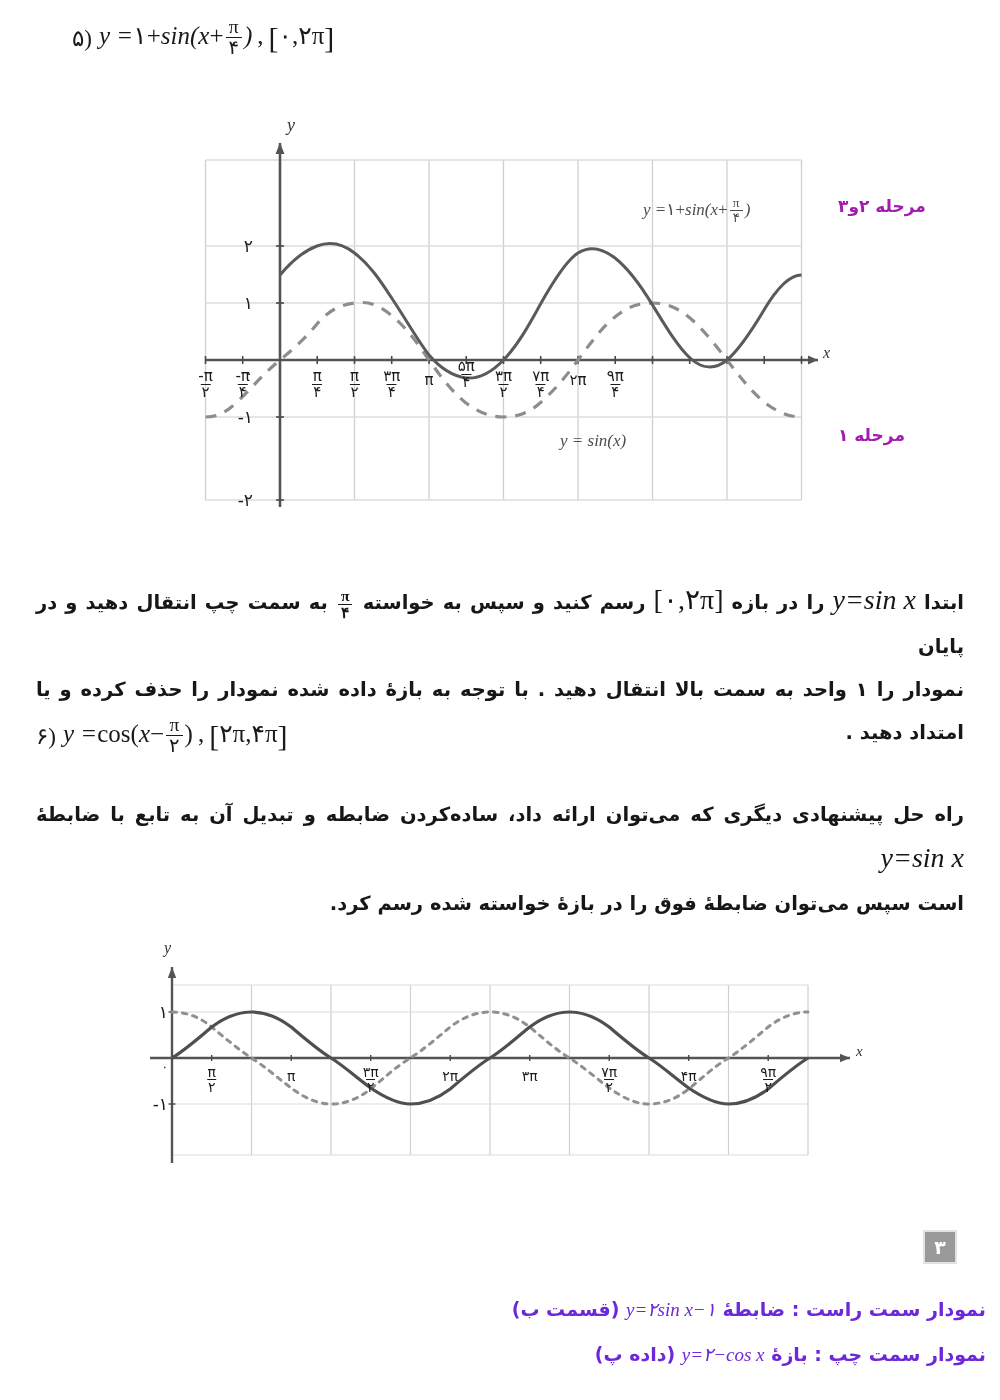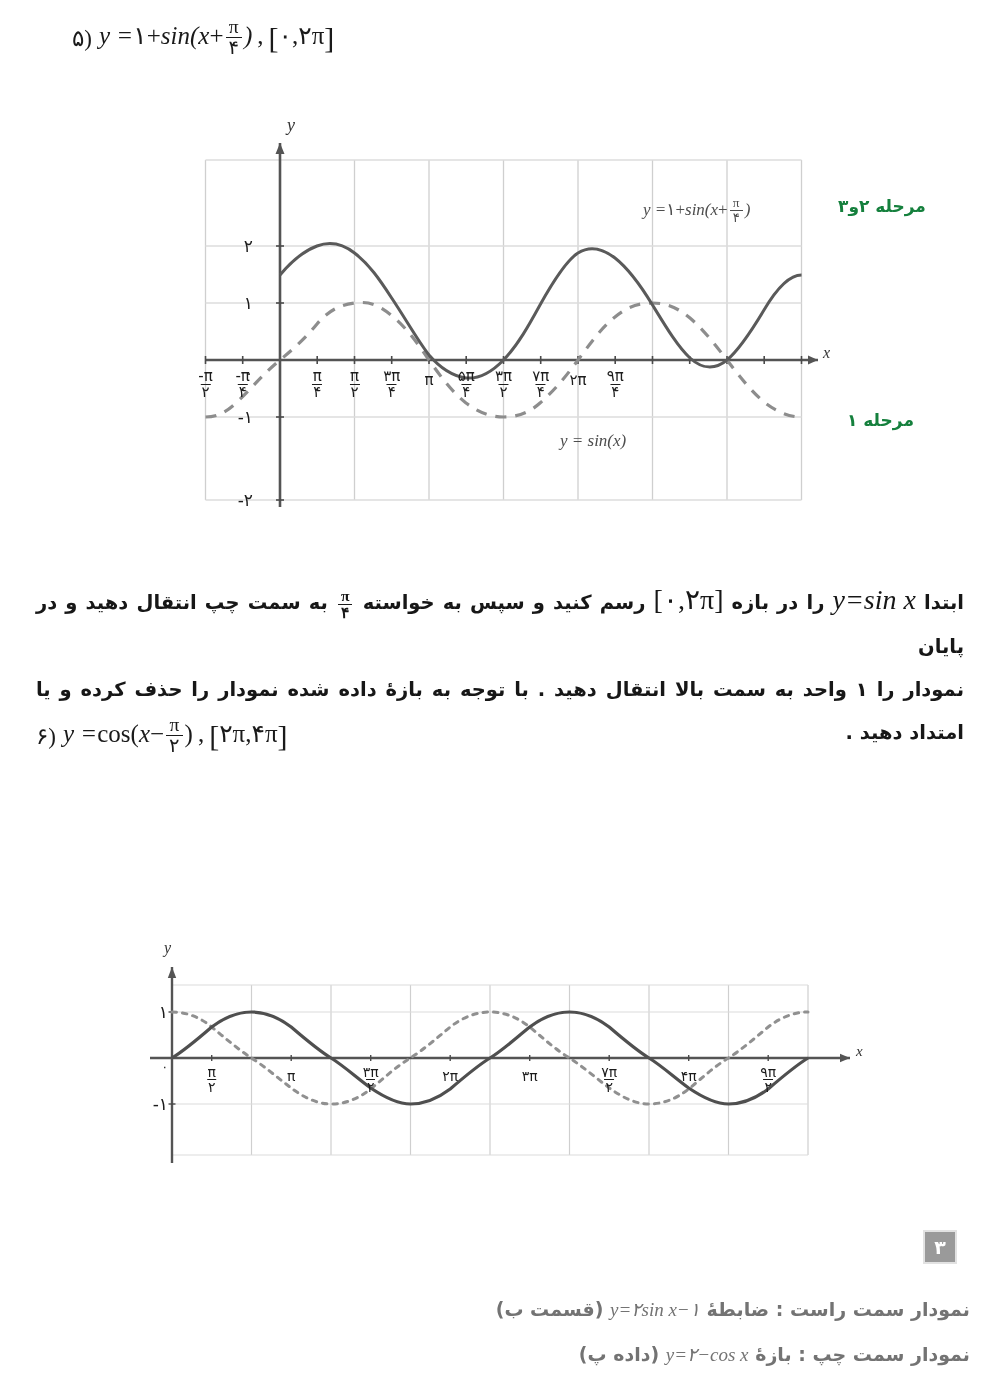--- a/index.html
+++ b/index.html
@@ -88,21 +88,21 @@
   }
 
   
   .graph-wrap { position: absolute; }
   .graph-label {
     position: absolute;
     direction: rtl;
     font-family: "DejaVu Sans", sans-serif;
     font-weight: bold;
     font-size: 17px;
-    color: #15803d;
+    color: #a21caf;
     white-space: nowrap;
   }
   .curve-label {
     position: absolute;
     font-family: "Liberation Serif", serif;
     font-style: italic;
     color: #4d4d4d;
     white-space: nowrap;
     direction: ltr;
   }
@@ -150,23 +150,23 @@
     font-size: 19px;
     box-shadow: 0 0 0 2px #e2e2e2;
   }
 
   .footer-line {
     position: absolute;
     direction: rtl;
     font-family: "DejaVu Sans", sans-serif;
     font-weight: bold;
     font-size: 19px;
-    color: #737373;
+    color: #6d28d9;
     white-space: nowrap;
-    right: 30px;
+    right: 14px;
     text-align: right;
   }
   .footer-line .inl {
     font-family: "Liberation Serif", serif;
     font-style: italic;
     font-weight: normal;
     direction: ltr;
     display: inline-block;
   }
 </style>
@@ -305,21 +305,21 @@
           <span class="d">۲</span>
         </span>
     </div>
     <div class="tick-label" style="left:216.7px; top:254px; font-size:15px;">
       <span class="fr">
           <span>۳π</span>
           <span class="d">۴</span>
         </span>
     </div>
     <div class="tick-label" style="left:254px; top:258px; font-size:15px;">π</div>
-    <div class="tick-label" style="left:291.2px; top:254px; font-size:15px;">
+    <div class="tick-label" style="left:291.2px; top:244px; font-size:15px;">
       <span class="fr">
           <span>۵π</span>
           <span class="d">۴</span>
         </span>
     </div>
     <div class="tick-label" style="left:328.5px; top:254px; font-size:15px;">
       <span class="fr">
           <span>۳π</span>
           <span class="d">۲</span>
         </span>
@@ -346,21 +346,21 @@
     <div class="curve-label" style="left:468px; top:82px; font-size:17px;">
       <span>y =</span><span class="math-up" style="font-style:normal">۱</span><span style="font-style:normal">+</span><span>sin(</span><span>x</span><span style="font-style:normal">+</span><span class="frac sm" style="font-style:normal">
           <span class="num">π</span>
           <span class="den" style="border-color:#4d4d4d">۴</span>
         </span><span>)</span>
     </div>
     <div class="curve-label" style="left:385px; top:316px; font-size:17px;">y = sin(x)</div>
   </div>
 
   <div class="graph-label" style="left:838px; top:196px;">مرحله ۲و۳</div>
-  <div class="graph-label" style="left:838px; top:410px;margin-left:9px;">مرحله ۱</div>
+  <div class="graph-label" style="left:838px; top:425px;">مرحله ۱</div>
 
   <div class="para" style="left:36px; top:578px; width:928px;">
     <div>
       <span>ابتدا</span>
       <span class="inl"><span>y=sin x</span></span>
       <span>را در بازه</span>
       <span class="inl" style="font-style:normal">[۰,۲π]</span>
       <span>رسم کنید و سپس به خواسته</span>
       <span class="inlfrac"><span class="frac sm">
             <span class="num">π</span>
@@ -374,20 +374,27 @@
   <div class="item" style="left:36px; top:716px;">
     <span class="item-num">۶)</span>
     <span class="formula">
       <span>y =</span><span class="math-up">cos(</span><span>x</span><span class="math-up">−</span><span class="frac sm math-up">
           <span class="num">π</span>
           <span class="den">۲</span>
         </span><span class="math-up">)</span><span class="math-up" style="padding:0 5px">,</span><span class="math-up" style="font-size:30px;vertical-align:middle">[</span><span class="math-up">۲π,</span><span class="math-up">۴π</span><span class="math-up" style="font-size:30px;vertical-align:middle">]</span>
     </span>
   </div>
 
+  <div class="para" style="left:36px; top:793px; width:928px;">
+    <div>
+      <span>راه حل پیشنهادی دیگری که می‌توان ارائه داد، ساده‌کردن ضابطه و تبدیل آن به تابع با ضابطهٔ</span>
+      <span class="inl">y=sin x</span>
+    </div>
+    <div>است سپس می‌توان ضابطهٔ فوق را در بازهٔ خواسته شده رسم کرد.</div>
+  </div>
 
   <div class="graph-wrap" style="left:150px; top:945px; width:730px; height:220px;">
     <svg width="730" height="220" viewBox="0 0 730 220">
 
       <g stroke="#cfcfcf" stroke-width="1.2" fill="none">
         <line x1="22" y1="40" x2="22" y2="210"></line>
         <line x1="101.5" y1="40" x2="101.5" y2="210"></line>
         <line x1="181" y1="40" x2="181" y2="210"></line>
         <line x1="260.5" y1="40" x2="260.5" y2="210"></line>
         <line x1="340" y1="40" x2="340" y2="210"></line>

